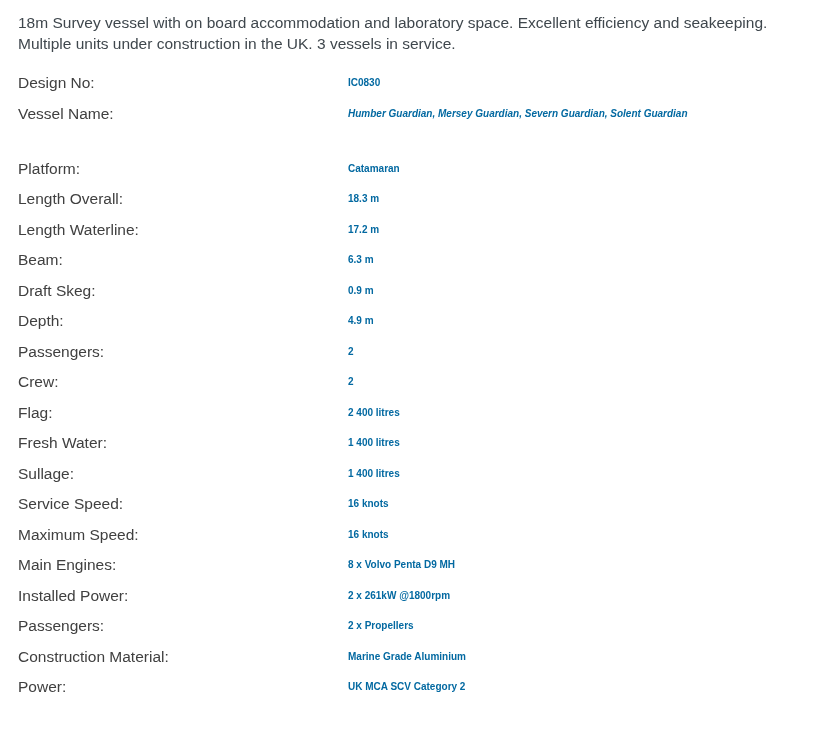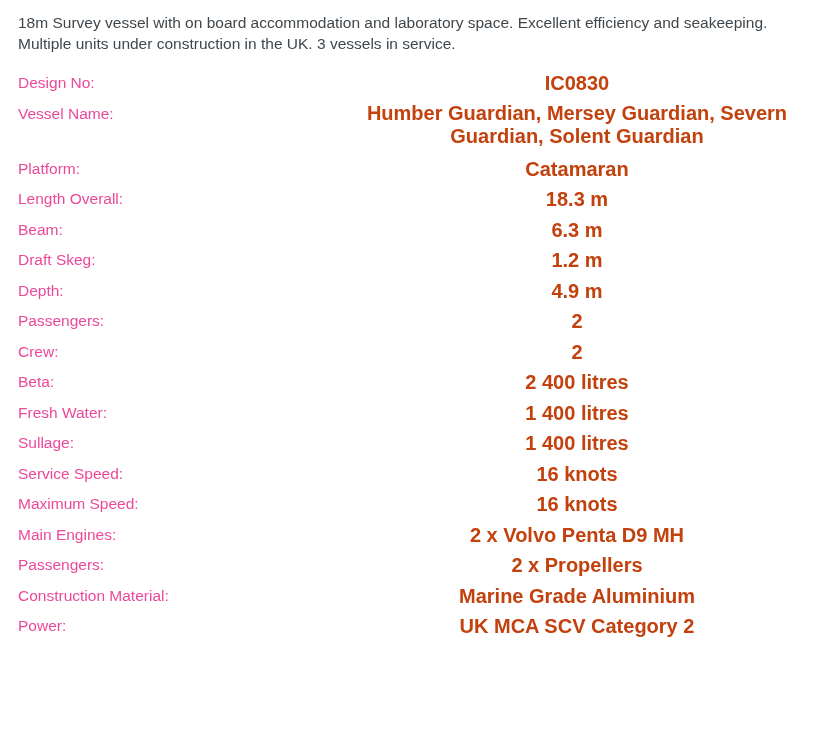--- a/index.html
+++ b/index.html
@@ -37,37 +37,38 @@
   .spec-table td {
     vertical-align: top;
     padding: 0;
   }
   .spec-row td {
     height: 30.5px;
   }
   .label-cell {
     width: 330px;
     font-size: 15.5px;
-    color: #ec4899;
+    color: #404040;
     font-weight: 400;
     padding-left: 5px;
     line-height: 30.5px;
     white-space: nowrap;
   }
   .value-cell {
-    text-align: center;
-    font-size: 20px;
+    text-align: left;
+    font-size: 10px;
     font-weight: bold;
-    color: #c2410c;
+    color: #0369a1;
     line-height: 30.5px;
     padding-right: 17px;
     white-space: nowrap;
   }
   
   .row-vesselname .value-cell {
+    font-style: italic;
     line-height: 23px;
     white-space: normal;
     padding-top: 3px;
   }
   .row-vesselname td {
     height: 52px;
   }
   .row-designno td {
     height: 30px;
   }
@@ -99,48 +100,52 @@
       <tr class="spec-row row-platform">
         <td class="label-cell">Platform:</td>
         <td class="value-cell">Catamaran</td>
       </tr>
 
       <tr class="spec-row">
         <td class="label-cell">Length Overall:</td>
         <td class="value-cell">18.3 m</td>
       </tr>
 
+      <tr class="spec-row">
+        <td class="label-cell">Length Waterline:</td>
+        <td class="value-cell">17.2 m</td>
+      </tr>
 
       <tr class="spec-row">
         <td class="label-cell">Beam:</td>
         <td class="value-cell">6.3 m</td>
       </tr>
 
       <tr class="spec-row">
         <td class="label-cell">Draft Skeg:</td>
-        <td class="value-cell">1.2 m</td>
+        <td class="value-cell">0.9 m</td>
       </tr>
 
       <tr class="spec-row">
         <td class="label-cell">Depth:</td>
         <td class="value-cell">4.9 m</td>
       </tr>
 
       <tr class="spec-row">
         <td class="label-cell">Passengers:</td>
         <td class="value-cell">2</td>
       </tr>
 
       <tr class="spec-row">
         <td class="label-cell">Crew:</td>
         <td class="value-cell">2</td>
       </tr>
 
       <tr class="spec-row">
-        <td class="label-cell">Beta:</td>
+        <td class="label-cell">Flag:</td>
         <td class="value-cell">2 400 litres</td>
       </tr>
 
       <tr class="spec-row">
         <td class="label-cell">Fresh Water:</td>
         <td class="value-cell">1 400 litres</td>
       </tr>
 
       <tr class="spec-row">
         <td class="label-cell">Sullage:</td>
@@ -152,23 +157,27 @@
         <td class="value-cell">16 knots</td>
       </tr>
 
       <tr class="spec-row">
         <td class="label-cell">Maximum Speed:</td>
         <td class="value-cell">16 knots</td>
       </tr>
 
       <tr class="spec-row">
         <td class="label-cell">Main Engines:</td>
-        <td class="value-cell">2 x Volvo Penta D9 MH</td>
+        <td class="value-cell">8 x Volvo Penta D9 MH</td>
       </tr>
 
+      <tr class="spec-row">
+        <td class="label-cell">Installed Power:</td>
+        <td class="value-cell">2 x 261kW @1800rpm</td>
+      </tr>
 
       <tr class="spec-row">
         <td class="label-cell">Passengers:</td>
         <td class="value-cell">2 x Propellers</td>
       </tr>
 
 
       <tr class="spec-row">
         <td class="label-cell">Construction Material:</td>
         <td class="value-cell">Marine Grade Aluminium</td>

